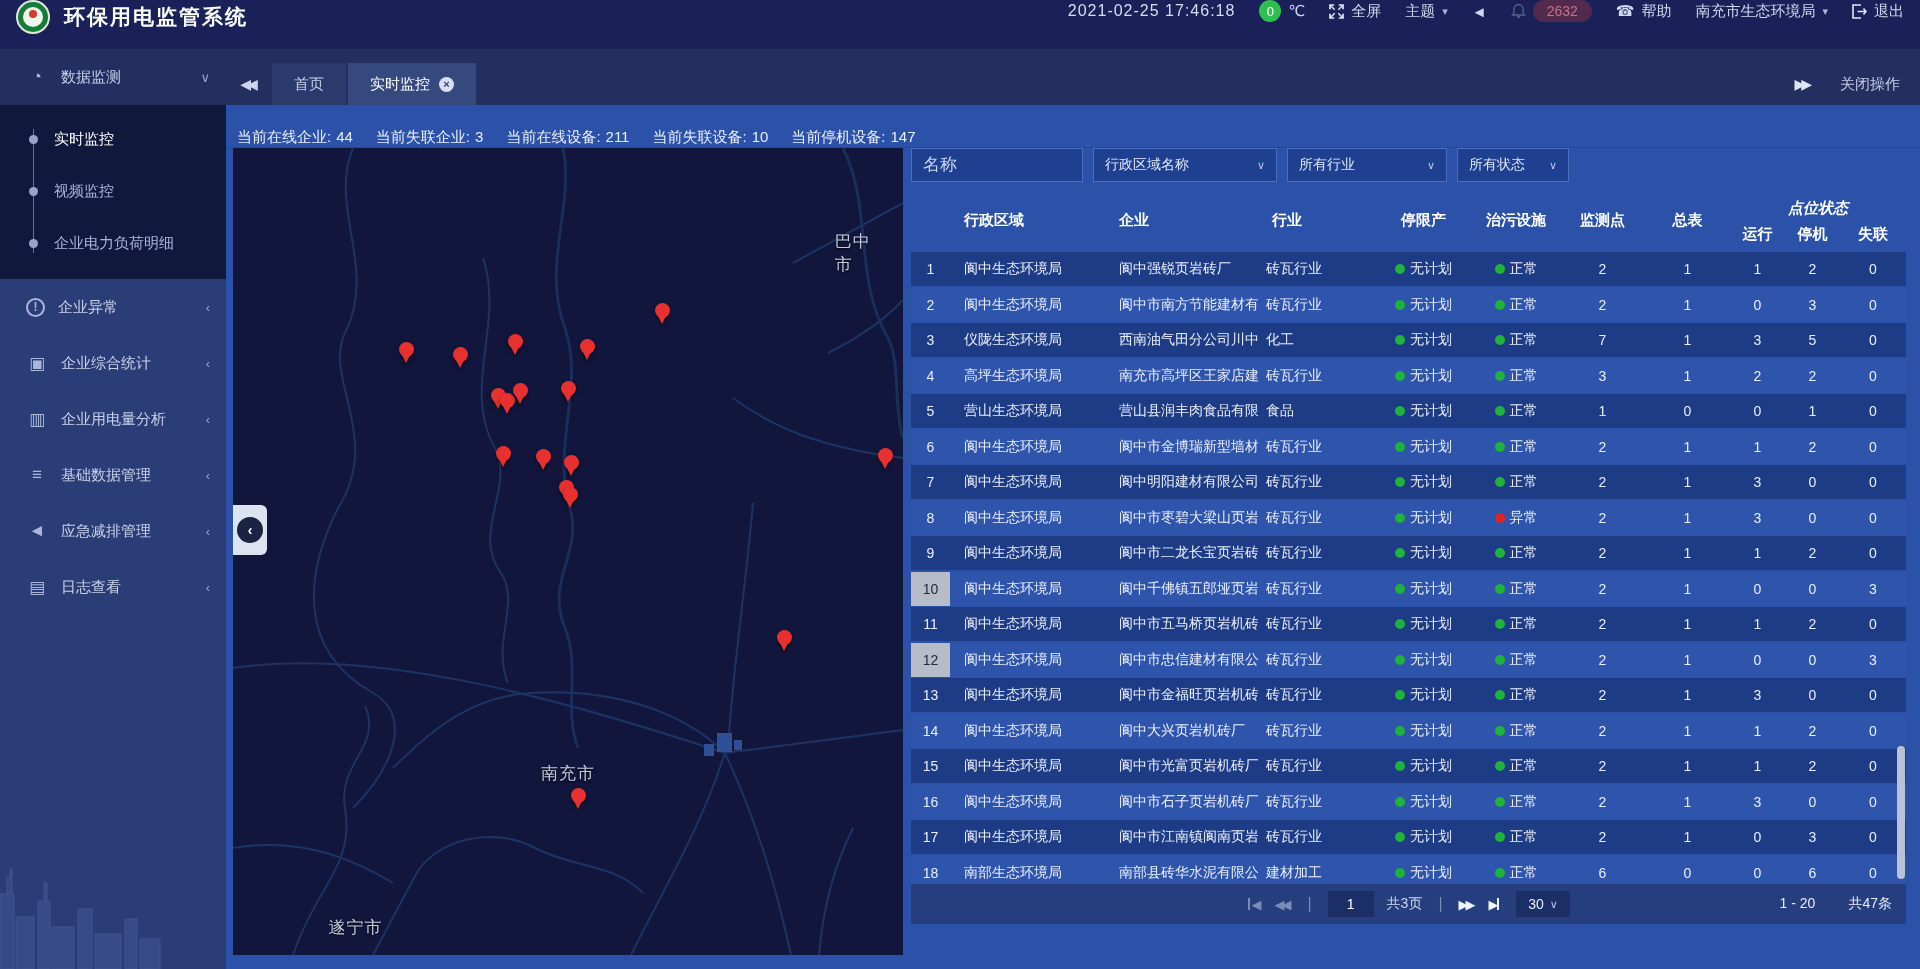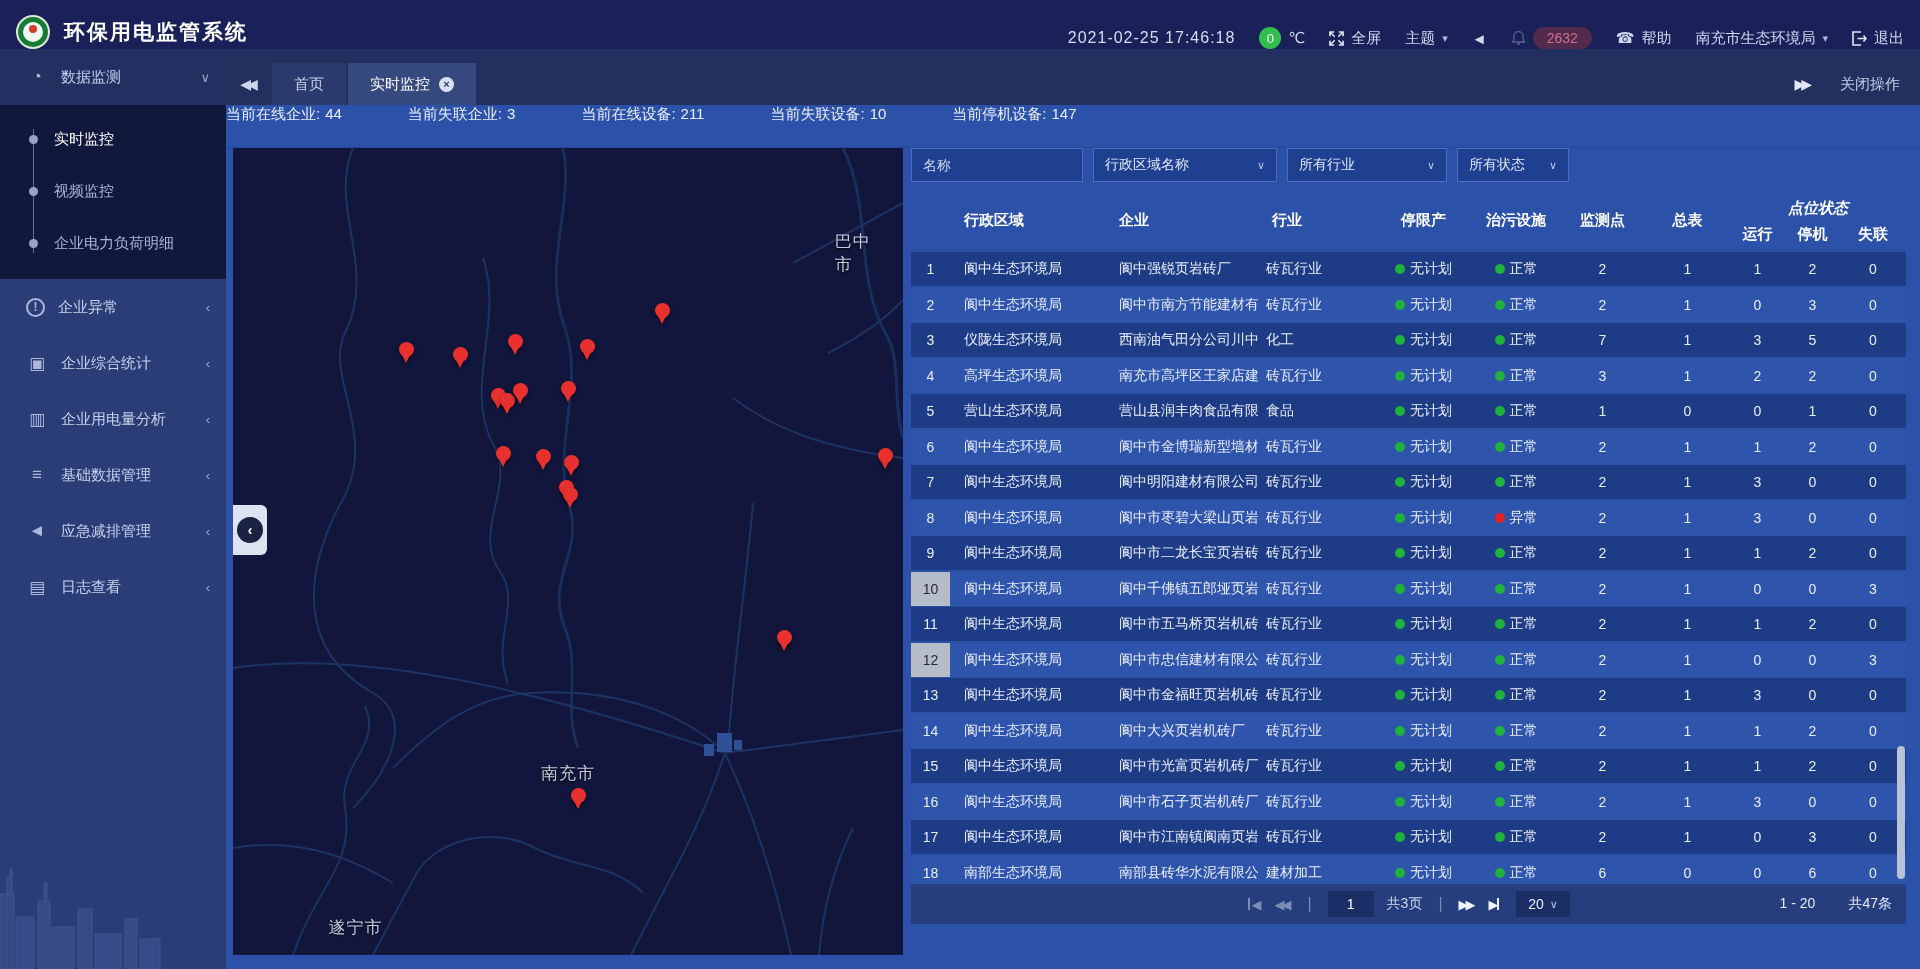--- a/index.html
+++ b/index.html
@@ -1,20 +1,20 @@
 <!DOCTYPE html>
 <html><head>
 <meta charset="utf-8">
 <style>
   * { box-sizing: border-box; margin: 0; padding: 0; }
   html,body { width:1920px; height:969px; overflow:hidden; }
   body { font-family:"Liberation Sans","DejaVu Sans",sans-serif; background:#2b51a8; }
 
   
-  .topbar { height:49px; background:#1a2158; display:flex; align-items:flex-end; padding:0 16px; color:#dfe6f5; }
+  .topbar { height:49px; background:#1a2158; display:flex; align-items:flex-start; padding:0 16px; color:#dfe6f5; }
   .brand { display:flex; align-items:center; gap:14px; }
   .logo { width:34px; height:34px; border-radius:50%; background:#157c38; border:2px solid #dfe9d9; display:flex; align-items:center; justify-content:center; }
   .logo-inner { width:20px; height:20px; border-radius:50%; background:#eef6ee; position:relative; }
   .logo-inner::after { content:""; position:absolute; left:6px; top:3px; width:8px; height:8px; border-radius:50%; background:#d23b2f; }
   .app-title { font-size:21px; font-weight:bold; color:#ffffff; letter-spacing:2px; }
   .topbar-right { margin-left:auto; display:flex; align-items:center; gap:24px; font-size:15px; color:#cfd9f0; white-space:nowrap; }
   .tb-item { display:flex; align-items:center; gap:7px; cursor:pointer; }
   .datetime { font-size:16px; color:#d6def2; letter-spacing:1px; }
   .temp-badge { width:22px; height:22px; border-radius:50%; background:#2fbf4f; color:#fff; font-size:13px; display:flex; align-items:center; justify-content:center; }
   .speaker { font-size:15px; color:#cfd9f0; }
@@ -46,40 +46,40 @@
   .tabbar { height:56px; background:#232f5e; display:flex; align-items:flex-end; color:#c5cfea; }
   .tab-nav { width:46px; height:42px; display:flex; align-items:center; justify-content:center; font-size:14px; color:#cdd6ee; cursor:pointer; letter-spacing:-4px; padding-right:4px; }
   .tab { height:42px; padding:0 22px; display:flex; align-items:center; gap:9px; background:#2b3a6c; font-size:15px; margin-right:2px; cursor:pointer; }
   .tab.active { background:#36497e; color:#ffffff; }
   .tab-close { width:15px; height:15px; border-radius:50%; background:#d7dff0; color:#2e3f72; font-size:11px; line-height:15px; text-align:center; font-weight:bold; }
   .tab-right { margin-left:auto; height:42px; display:flex; align-items:center; gap:28px; padding-right:20px; }
   .tab-fwd { letter-spacing:-4px; padding-right:4px; font-size:14px; color:#dfe6f5; cursor:pointer; }
   .close-ops { font-size:15px; color:#c3cde8; cursor:pointer; }
 
   
-  .statsbar { height:43px; background:#2b51a8; border-bottom:1px solid #24479a; display:flex; align-items:flex-start; gap:66px; color:#e9eefb; font-size:15px; }
+  .statsbar { height:43px; background:#2b51a8; border-bottom:1px solid #24479a; display:flex; align-items:flex-end; gap:23px; padding-left:11px; color:#e9eefb; font-size:15px; }
   .stat-item { display:flex; gap:5px; }
 
   
   .workarea { flex:1; display:flex; padding:0 14px 0 7px; gap:8px; }
 
   
   .map-panel { width:670px; height:807px; background:#12163c; position:relative; flex-shrink:0; overflow:hidden; }
   .map-svg { position:absolute; left:0; top:0; }
   .city-label { position:absolute; color:#c3cbdf; font-size:17px; transform:translate(-50%,-50%); letter-spacing:1px; text-shadow:0 1px 2px #000; }
   .pin { position:absolute; width:16px; height:22px; transform:translate(-50%,-100%); cursor:pointer; filter:drop-shadow(0 2px 2px rgba(0,0,0,.45)); }
   .pin::before { content:""; position:absolute; left:0; top:0; width:15px; height:15px; border-radius:50%; background:#e8312e; }
   .pin::after { content:""; position:absolute; left:2px; top:11px; border-left:5.5px solid transparent; border-right:5.5px solid transparent; border-top:10px solid #e8312e; }
   .map-collapse { position:absolute; left:0; top:44.2%; width:34px; height:50px; background:#dde3ef; border-radius:0 6px 6px 0; display:flex; align-items:center; justify-content:center; cursor:pointer; z-index:5; }
   .map-collapse .circ { width:26px; height:26px; border-radius:50%; background:#1b2344; color:#fff; display:flex; align-items:center; justify-content:center; font-size:14px; font-weight:bold; }
 
   
   .table-panel { flex:1; display:flex; flex-direction:column; height:776px; min-width:0; }
   .filter-bar { height:36px; display:flex; gap:10px; margin-bottom:4px; }
-  .flt-input { width:172px; height:34px; background:#1f3f90; border:1px solid #4a6fc0; color:#dfe7f8; padding:0 11px; font-size:14px; outline:none; }
+  .flt-input { width:172px; height:34px; background:#1f3f90; border:1px solid #4a6fc0; color:#dfe7f8; padding:0 11px; font-size:17px; outline:none; }
   .flt-input::placeholder { color:#ccd7f0; }
   .flt-select { height:34px; background:#1f3f90; border:1px solid #4a6fc0; color:#dfe7f8; display:flex; align-items:center; justify-content:space-between; padding:0 11px; font-size:14px; cursor:pointer; }
   .flt-select:nth-child(2) { width:184px; }
   .flt-select:nth-child(3) { width:160px; }
   .flt-select:nth-child(4) { width:112px; }
   .flt-caret { font-size:11px; color:#b9c6e6; margin-left:12px; }
 
   .grid-cols { display:grid; grid-template-columns:39px 155px 153px 117px 97px 88px 85px 85px 55px 55px 66px; }
   .thead { height:64px; grid-template-rows:1fr 1fr; color:#ffffff; font-weight:bold; font-size:15px; }
   .th { grid-row:1/3; display:flex; align-items:center; justify-content:center; }
@@ -711,21 +711,21 @@
           <div class="pager-center">
             <span class="pg-btn dim"><span class="pg-bar"></span>◀</span>
             <span class="pg-btn dim">◀◀</span>
             <span class="pg-div">|</span>
             <span class="pg-input">1</span>
             <span>共3页</span>
             <span class="pg-div">|</span>
             <span class="pg-btn lit">▶▶</span>
             <span class="pg-btn lit">▶<span class="pg-bar"></span></span>
             <span class="pg-size">
-              <span>20</span>
+              <span>30</span>
               <span class="flt-caret">∨</span>
             </span>
           </div>
           <div class="pager-right">
             <span>1 - 20</span>
             <span>共47条</span>
           </div>
         </div>
       </div>
 

